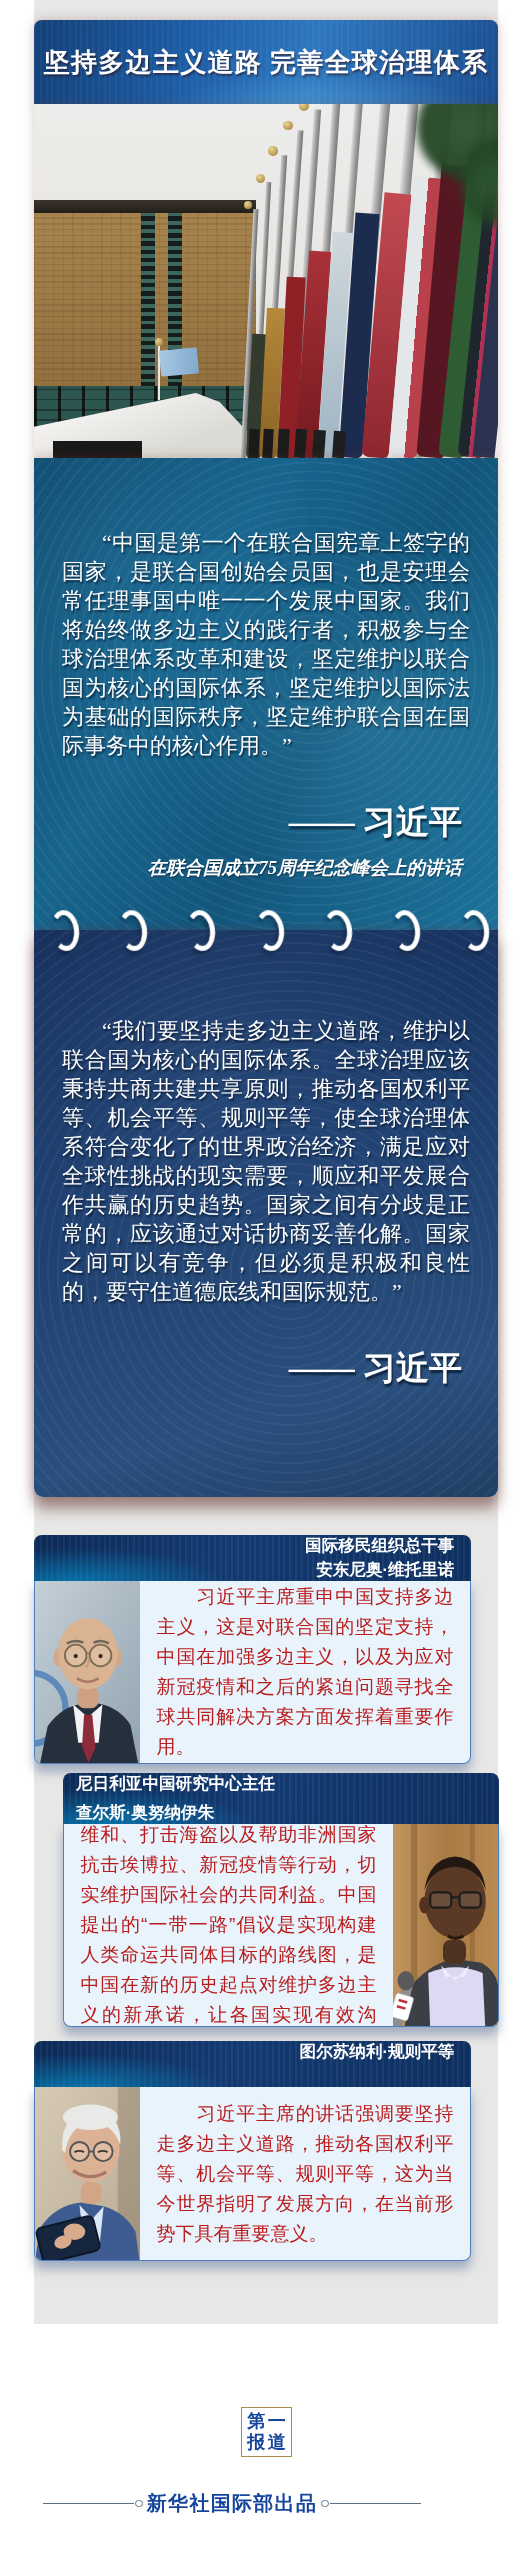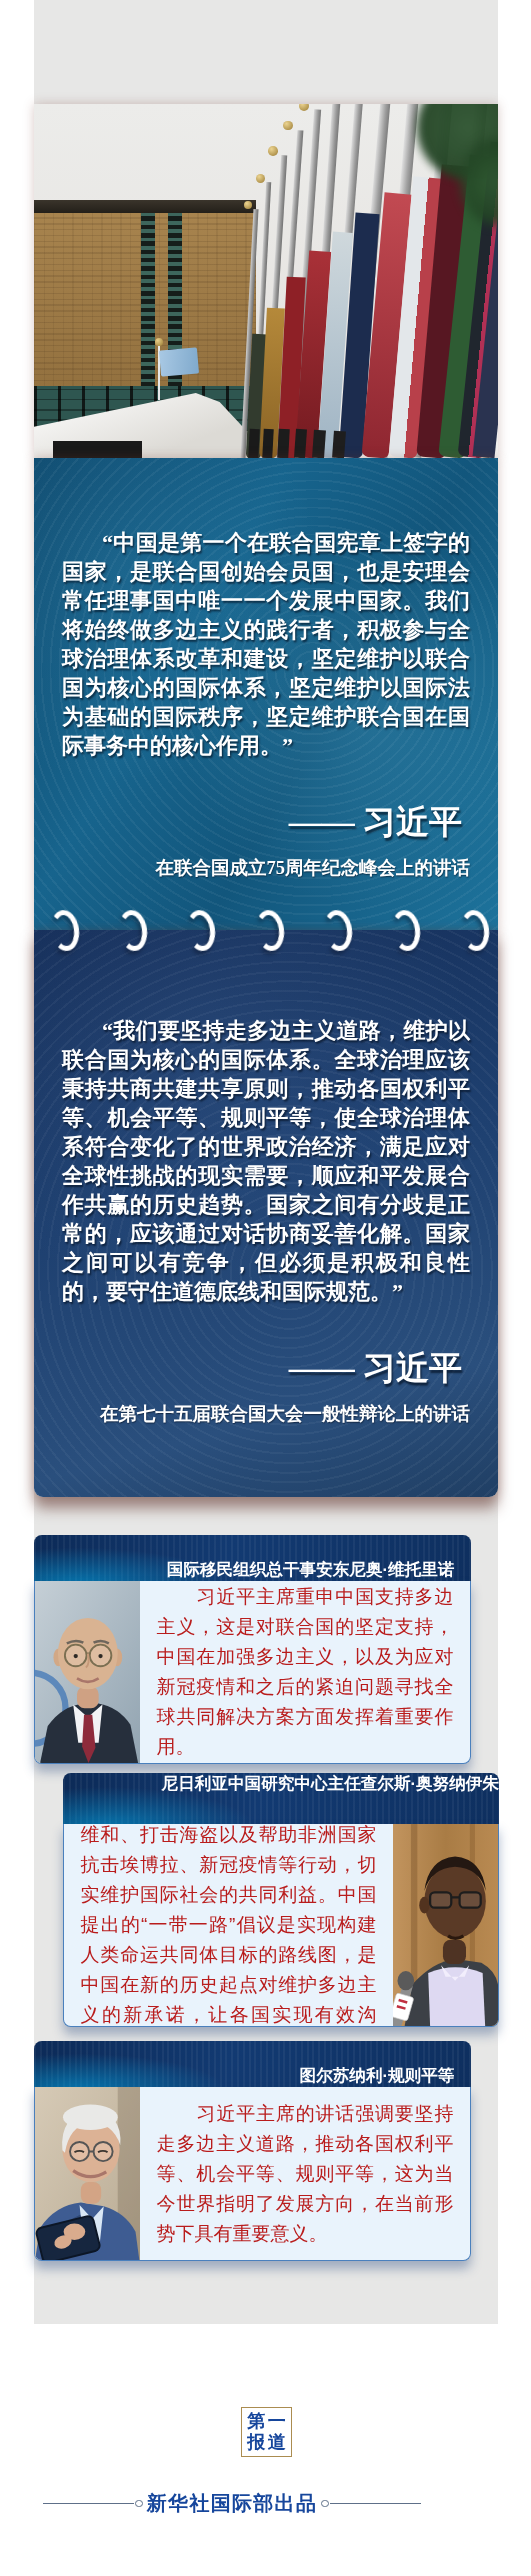--- a/index.html
+++ b/index.html
@@ -30,37 +30,37 @@
     background-image:radial-gradient(circle at 72% 55%,rgba(120,220,255,.16),transparent 45%),
       radial-gradient(circle at 18% 25%,rgba(90,190,235,.12),transparent 40%),
       repeating-radial-gradient(circle at 60% 45%,rgba(255,255,255,.05) 0 1.9px,transparent 1.9px 9px),
       linear-gradient(120deg,#0f4a6e,#17648d 35%,#12567c 60%,#1d739c);
     box-shadow:0 0 10.2px rgba(120,60,50,.30);}
   .panel-2{top:930px;height:567px;border-radius:0 0 9px 9px;
     background-image:radial-gradient(circle at 38% 22%,rgba(140,190,255,.10),transparent 50%),
       repeating-radial-gradient(circle at 55% 60%,rgba(255,255,255,.045) 0 1.9px,transparent 1.9px 9.6px),
       linear-gradient(165deg,#152e59,#1e4070 45%,#2a4f7d 80%,#203f64);
     box-shadow:0 11.5px 14px rgba(95,50,42,.50),0 0 10.2px rgba(120,60,50,.28);}
-  .quote{margin:0 28px;font-family:"Liberation Serif",serif;font-weight:bold;font-size:22px;line-height:29px;
+  .quote{margin:0 28px;font-family:"Liberation Serif",serif;font-weight:normal;font-size:22px;line-height:29px;
     text-indent:40px;text-align:justify;text-shadow:1.3px 1.9px 1.9px rgba(0,12,28,.65);}
   .panel-1 .quote{padding-top:70px;}
   .panel-2 .quote{padding-top:86px;}
   .author{margin-top:40px;padding-right:36px;text-align:right;font-family:"Liberation Serif",serif;font-weight:bold;
     font-size:33px;text-shadow:1.3px 2.6px 1.9px rgba(0,12,28,.65);}
-  .source{margin-top:10.2px;padding-right:28px;text-align:right;font-family:"Liberation Serif",serif;font-weight:bold;
-    font-size:18.5px;text-shadow:0.6px 1.3px 1.3px rgba(0,12,28,.6);}
+  .source{margin-top:10.2px;padding-right:36px;text-align:right;font-family:"Liberation Serif",serif;font-weight:bold;
+    font-size:18.5px;text-shadow:0.6px 1.3px 1.3px rgba(0,12,28,.6);font-style:italic;}
 
   
   .rings{position:absolute;left:16.6px;top:910px;width:438px;height:41px;display:flex;justify-content:space-between;z-index:5;}
   .ring{width:28px;height:41px;border:5.8px solid #fff;border-left-color:transparent;border-radius:50%;
     transform:rotate(-8deg);filter:drop-shadow(-1.9px 3.2px 1.9px rgba(8,18,40,.5));}
 
   
   .card{position:absolute;}
-  .card .hdr{height:46px;border-radius:7.7px 7.7px 0 0;display:flex;flex-direction:row;justify-content:flex-end;
+  .card .hdr{height:46px;border-radius:7.7px 7.7px 0 0;display:flex;flex-direction:column;justify-content:space-between;
     color:#fff;font-weight:bold;font-size:16.6px;line-height:22px;
     background-image:radial-gradient(ellipse 55% 130% at 10% 108%,rgba(0,190,255,.5),transparent 62%),
       repeating-linear-gradient(90deg,rgba(255,255,255,.05) 0 1.9px,transparent 1.9px 5.8px),
       linear-gradient(100deg,#0c2a57,#123a72 45%,#0e2f5f);}
   .card.right-h .hdr{align-items:flex-end;padding-right:16.6px;text-align:right;}
   .card.left-h .hdr{align-items:flex-start;padding-left:13px;text-align:left;}
   .card .bd{display:flex;background:#e9f3fc;border:1.3px solid #4a80bd;border-top:none;border-radius:0 0 7.7px 7.7px;
     overflow:hidden;box-shadow:0 7.7px 10.2px rgba(45,75,130,.38);}
   .card .photo{flex:0 0 105px;background:#bbb;}
   .card .photo svg{display:block;width:100%;height:100%;}
@@ -85,20 +85,23 @@
   .rule .dot{position:absolute;top:-3.2px;width:7.7px;height:7.7px;border:1.3px solid #5e7089;border-radius:50%;background:#fff;}
   .rule.left .dot{right:-9px;}
   .rule.right .dot{left:-9px;}
 </style>
 </head>
 <body>
 
 <div class="page">
   <div class="column">
 
+    <header class="masthead">
+      <h1>坚持多边主义道路 完善全球治理体系</h1>
+    </header>
 
     <div class="hero">
       <div style="left:0;top:0;width:464px;height:354px;"></div>
       <div style="left:0;top:96px;width:222px;height:187px;background-image:repeating-linear-gradient(0deg,rgba(60,40,20,.14) 0 1.3px,transparent 1.3px 5.8px),repeating-linear-gradient(90deg,rgba(60,40,20,.09) 0 1.3px,transparent 1.3px 9.6px),linear-gradient(180deg,#a9854f,#93713f);"></div>
       <div style="left:0;top:96px;width:222px;height:12.8px;background:linear-gradient(#3a342b,#231f19);"></div>
       <div style="left:107px;top:109px;width:14px;height:174px;background:repeating-linear-gradient(0deg,#151d1a 0 4.5px,#3d665c 4.5px 8.3px);"></div>
       <div style="left:134px;top:109px;width:14px;height:174px;background:repeating-linear-gradient(0deg,#151d1a 0 4.5px,#3d665c 4.5px 8.3px);"></div>
       <div style="left:0;top:282px;width:227px;height:45px;background-image:repeating-linear-gradient(0deg,rgba(0,0,0,.35) 0 1.3px,transparent 1.3px 10.2px),repeating-linear-gradient(90deg,#101816 0 3.2px,#2e5650 3.2px 24px);"></div>
       <div style="left:0;top:289px;width:238px;height:65px;background:linear-gradient(160deg,#ffffff,#dcdad5 70%);clip-path:polygon(0 52%,68% 0,78% 14%,100% 100%,0 100%);"></div>
       <div style="left:19px;top:337px;width:89px;height:16.6px;background:#191919;"></div>
@@ -161,21 +164,20 @@
       <span class="ring"></span>
       <span class="ring"></span>
       <span class="ring"></span>
       <span class="ring"></span>
       <span class="ring"></span>
     </div>
 
     <section class="panel panel-2">
       <p class="quote">“我们要坚持走多边主义道路，维护以联合国为核心的国际体系。全球治理应该秉持共商共建共享原则，推动各国权利平等、机会平等、规则平等，使全球治理体系符合变化了的世界政治经济，满足应对全球性挑战的现实需要，顺应和平发展合作共赢的历史趋势。国家之间有分歧是正常的，应该通过对话协商妥善化解。国家之间可以有竞争，但必须是积极和良性的，要守住道德底线和国际规范。”</p>
       <div class="author">—— 习近平</div>
-      <div class="source">在第七十五届联合国大会一般性辩论上的讲话</div>
     </section>
 
     <section class="card card-1 right-h">
       <div class="hdr">
         <span>国际移民组织总干事</span>
         <span>安东尼奥·维托里诺</span>
       </div>
       <div class="bd">
         <div class="photo">
           <svg viewBox="0 0 165 286" preserveAspectRatio="xMidYMid slice">

